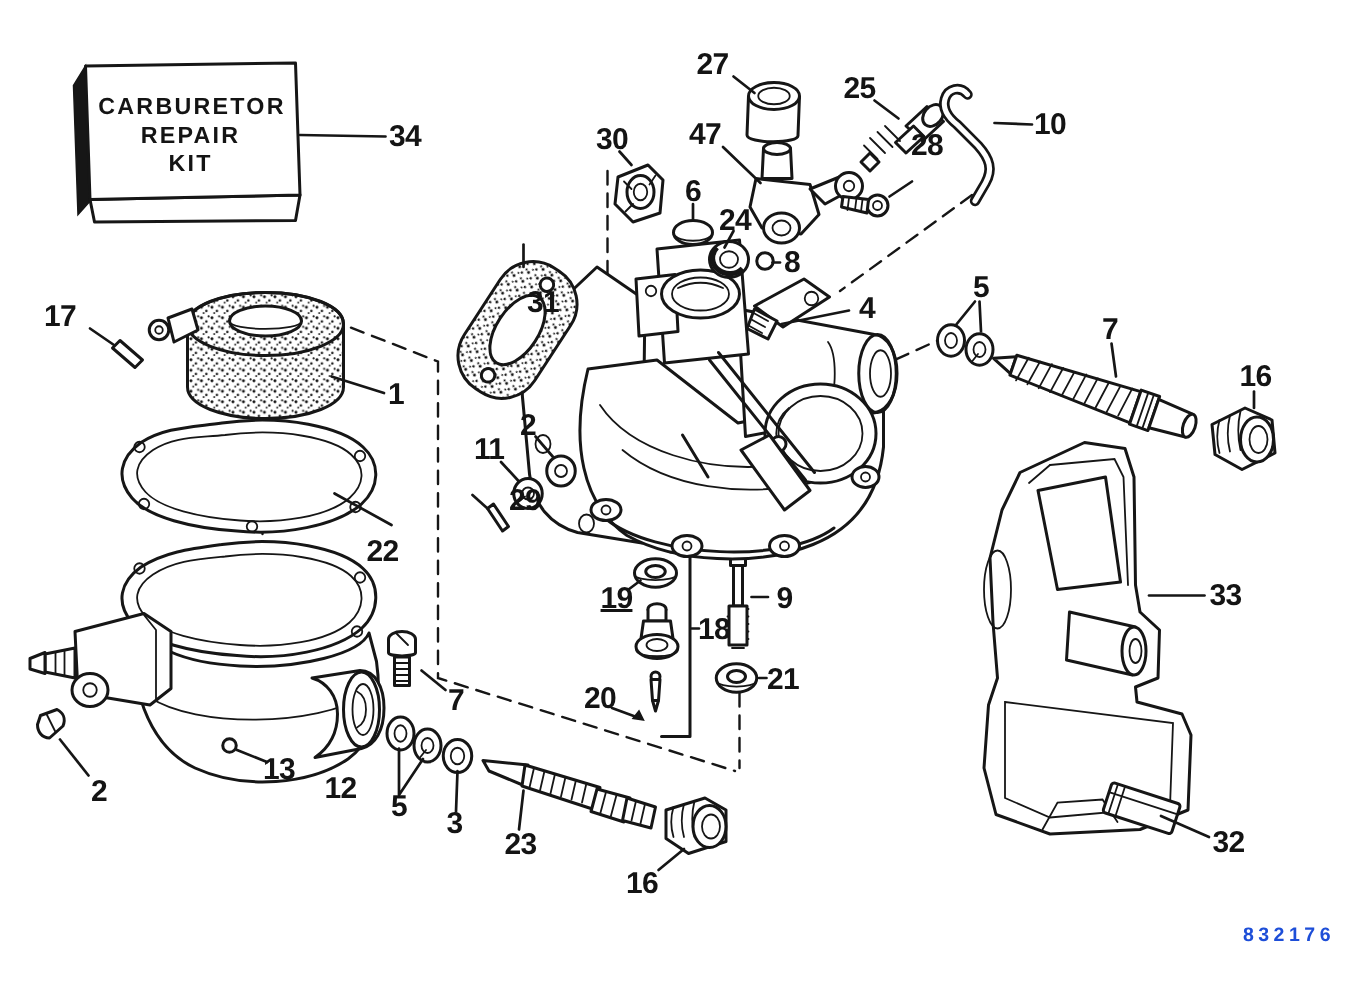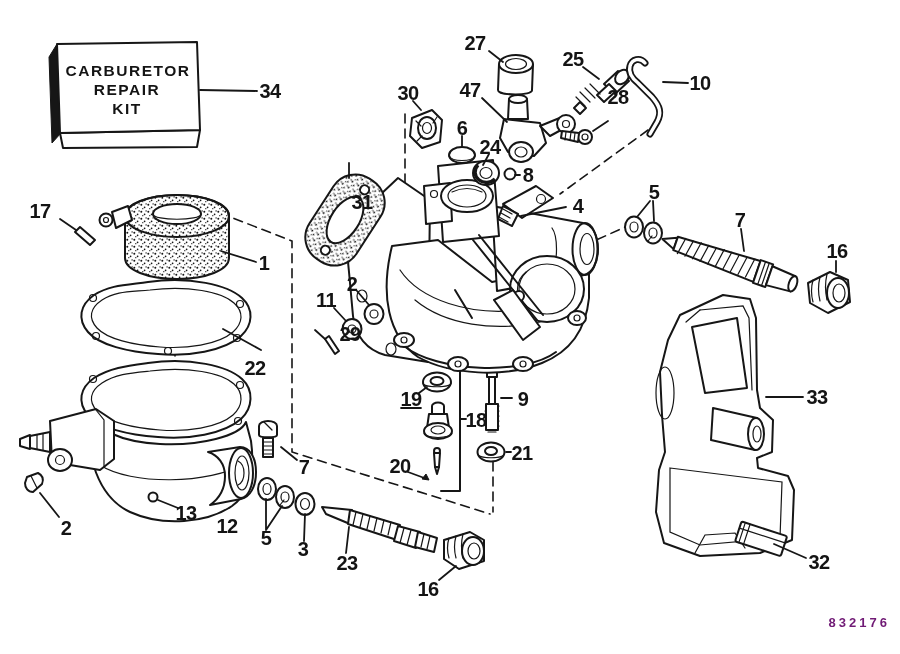--- a/index.html
+++ b/index.html
@@ -1,21 +1,21 @@
 <!DOCTYPE html>
 <html><head>
 <meta charset="utf-8">
 <style>
   html,body{margin:0;padding:0;background:#e8e8e8;}
   .stage{position:relative;width:900px;height:654px;background:#ffffff;overflow:hidden;
          font-family:"Liberation Sans", sans-serif;}
   .stage svg{position:absolute;left:0;top:0;}
   .callout{position:absolute;transform:translate(-50%,-50%);font-weight:700;font-size:20px;
            color:#141414;letter-spacing:-0.5px;white-space:nowrap;line-height:1;}
-  .drawno{position:absolute;right:10px;top:615px;font-weight:700;font-size:13px;color:#701a75;
+  .drawno{position:absolute;right:10px;top:615px;font-weight:700;font-size:13px;color:#1d4ed8;
           letter-spacing:3px;}
   .ln{fill:none;stroke:#161616;stroke-width:2;stroke-linecap:round;stroke-linejoin:round;}
   .fw{fill:#ffffff;stroke:#161616;stroke-width:2;stroke-linejoin:round;}
   .thin{fill:none;stroke:#161616;stroke-width:1.2;stroke-linecap:round;}
   .lead{fill:none;stroke:#161616;stroke-width:1.8;stroke-linecap:round;}
   .dash{fill:none;stroke:#161616;stroke-width:1.6;stroke-dasharray:9 6;stroke-linecap:round;}
   .dark{fill:#161616;stroke:#161616;stroke-width:1;}
   .kit-text{font-weight:700;font-size:15.5px;letter-spacing:1.5px;fill:#141414;}
 </style>
 </head>

